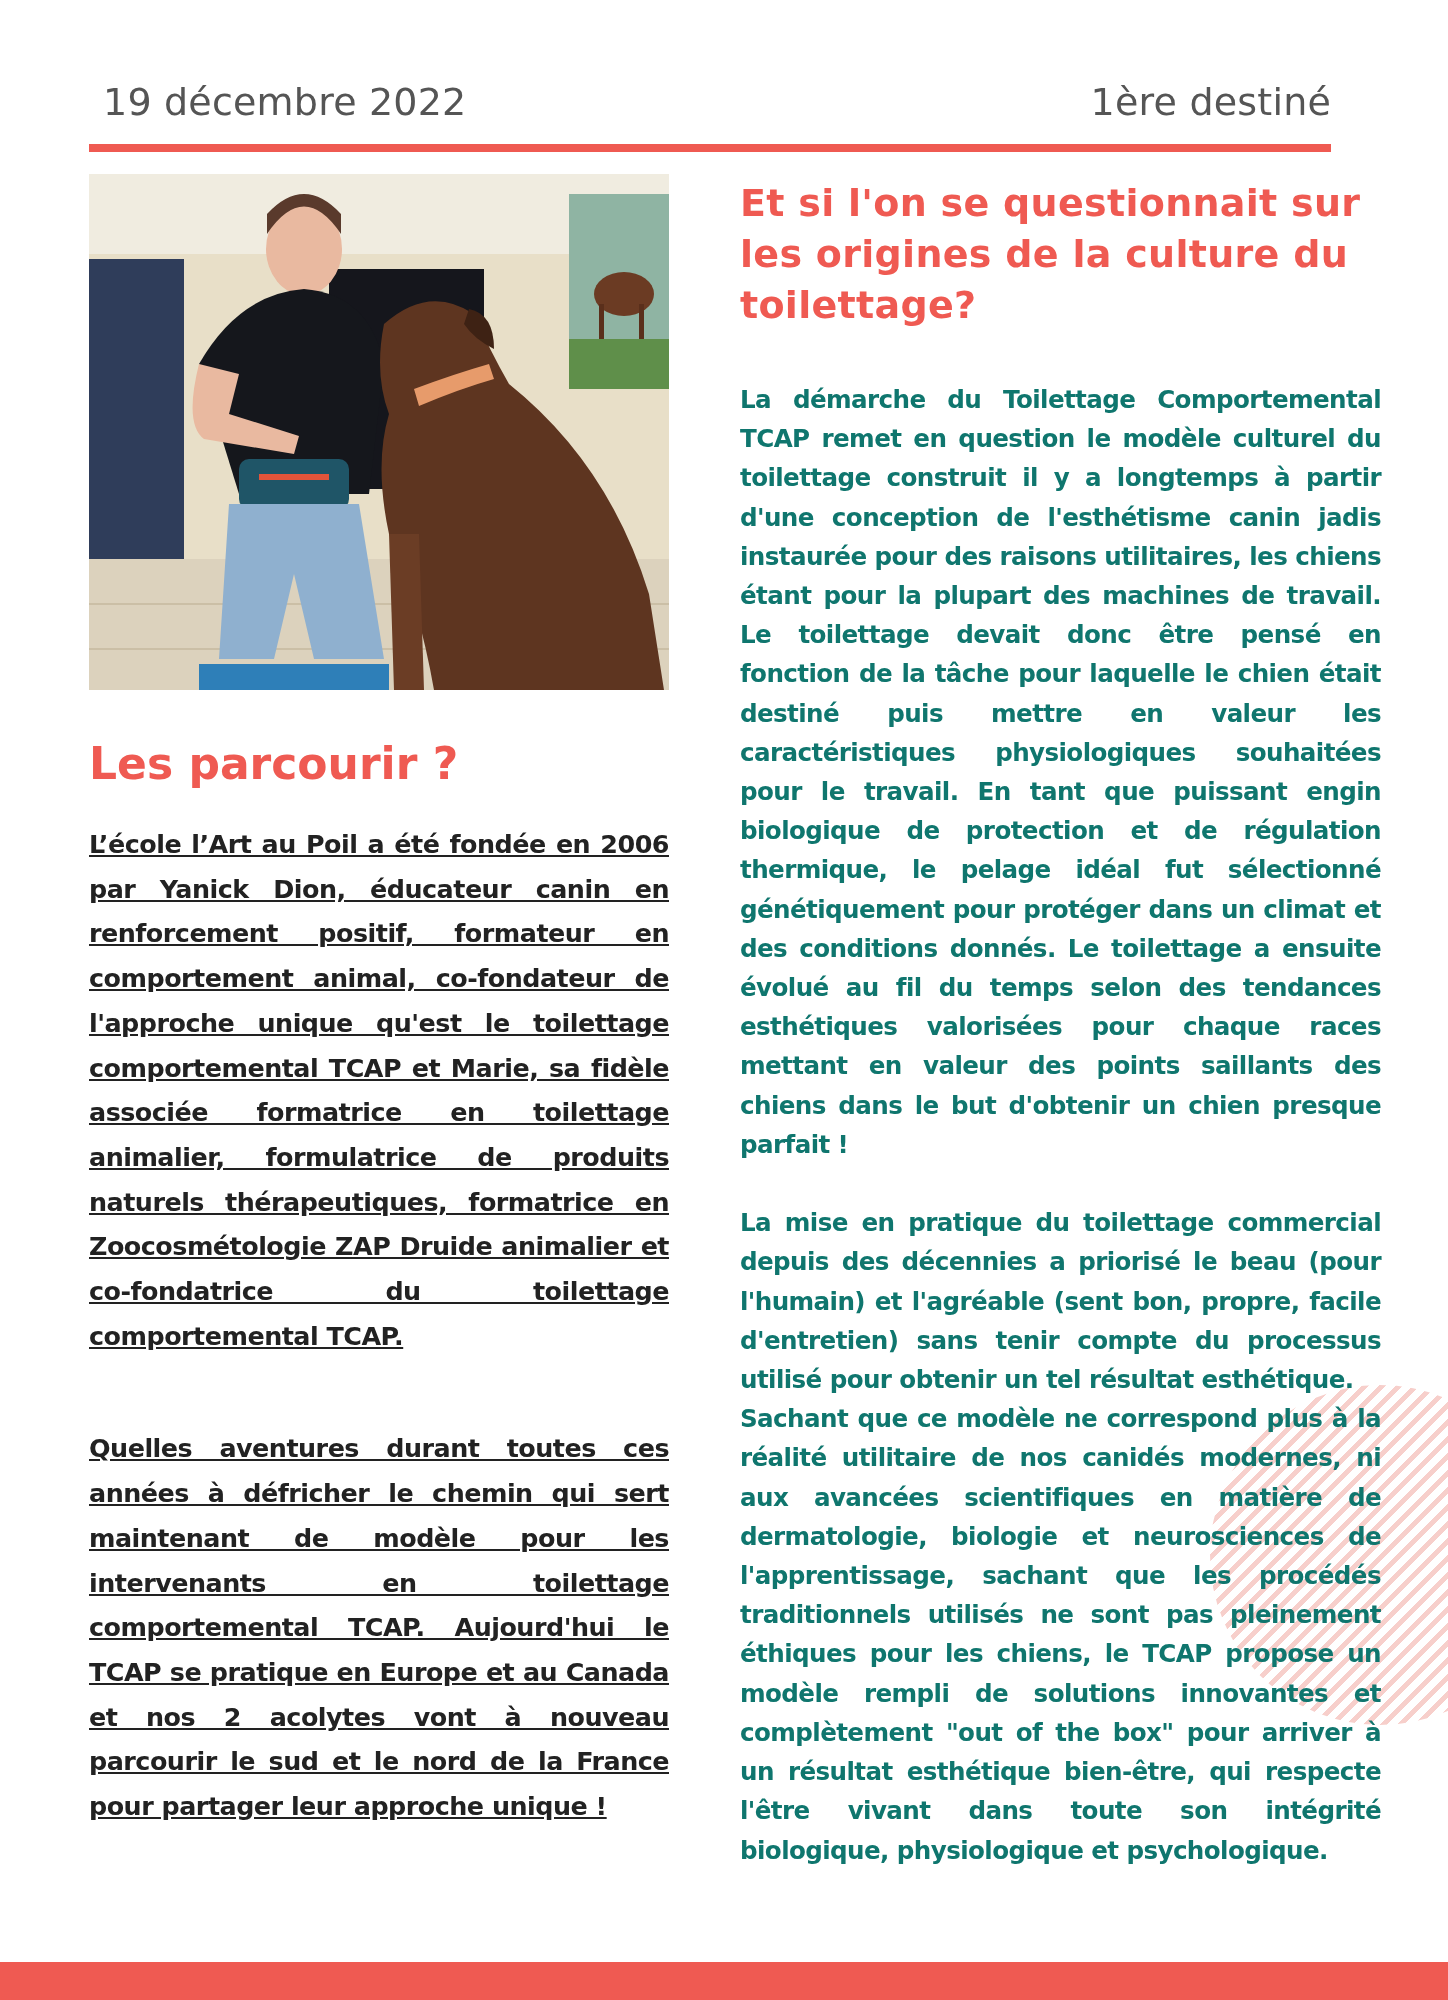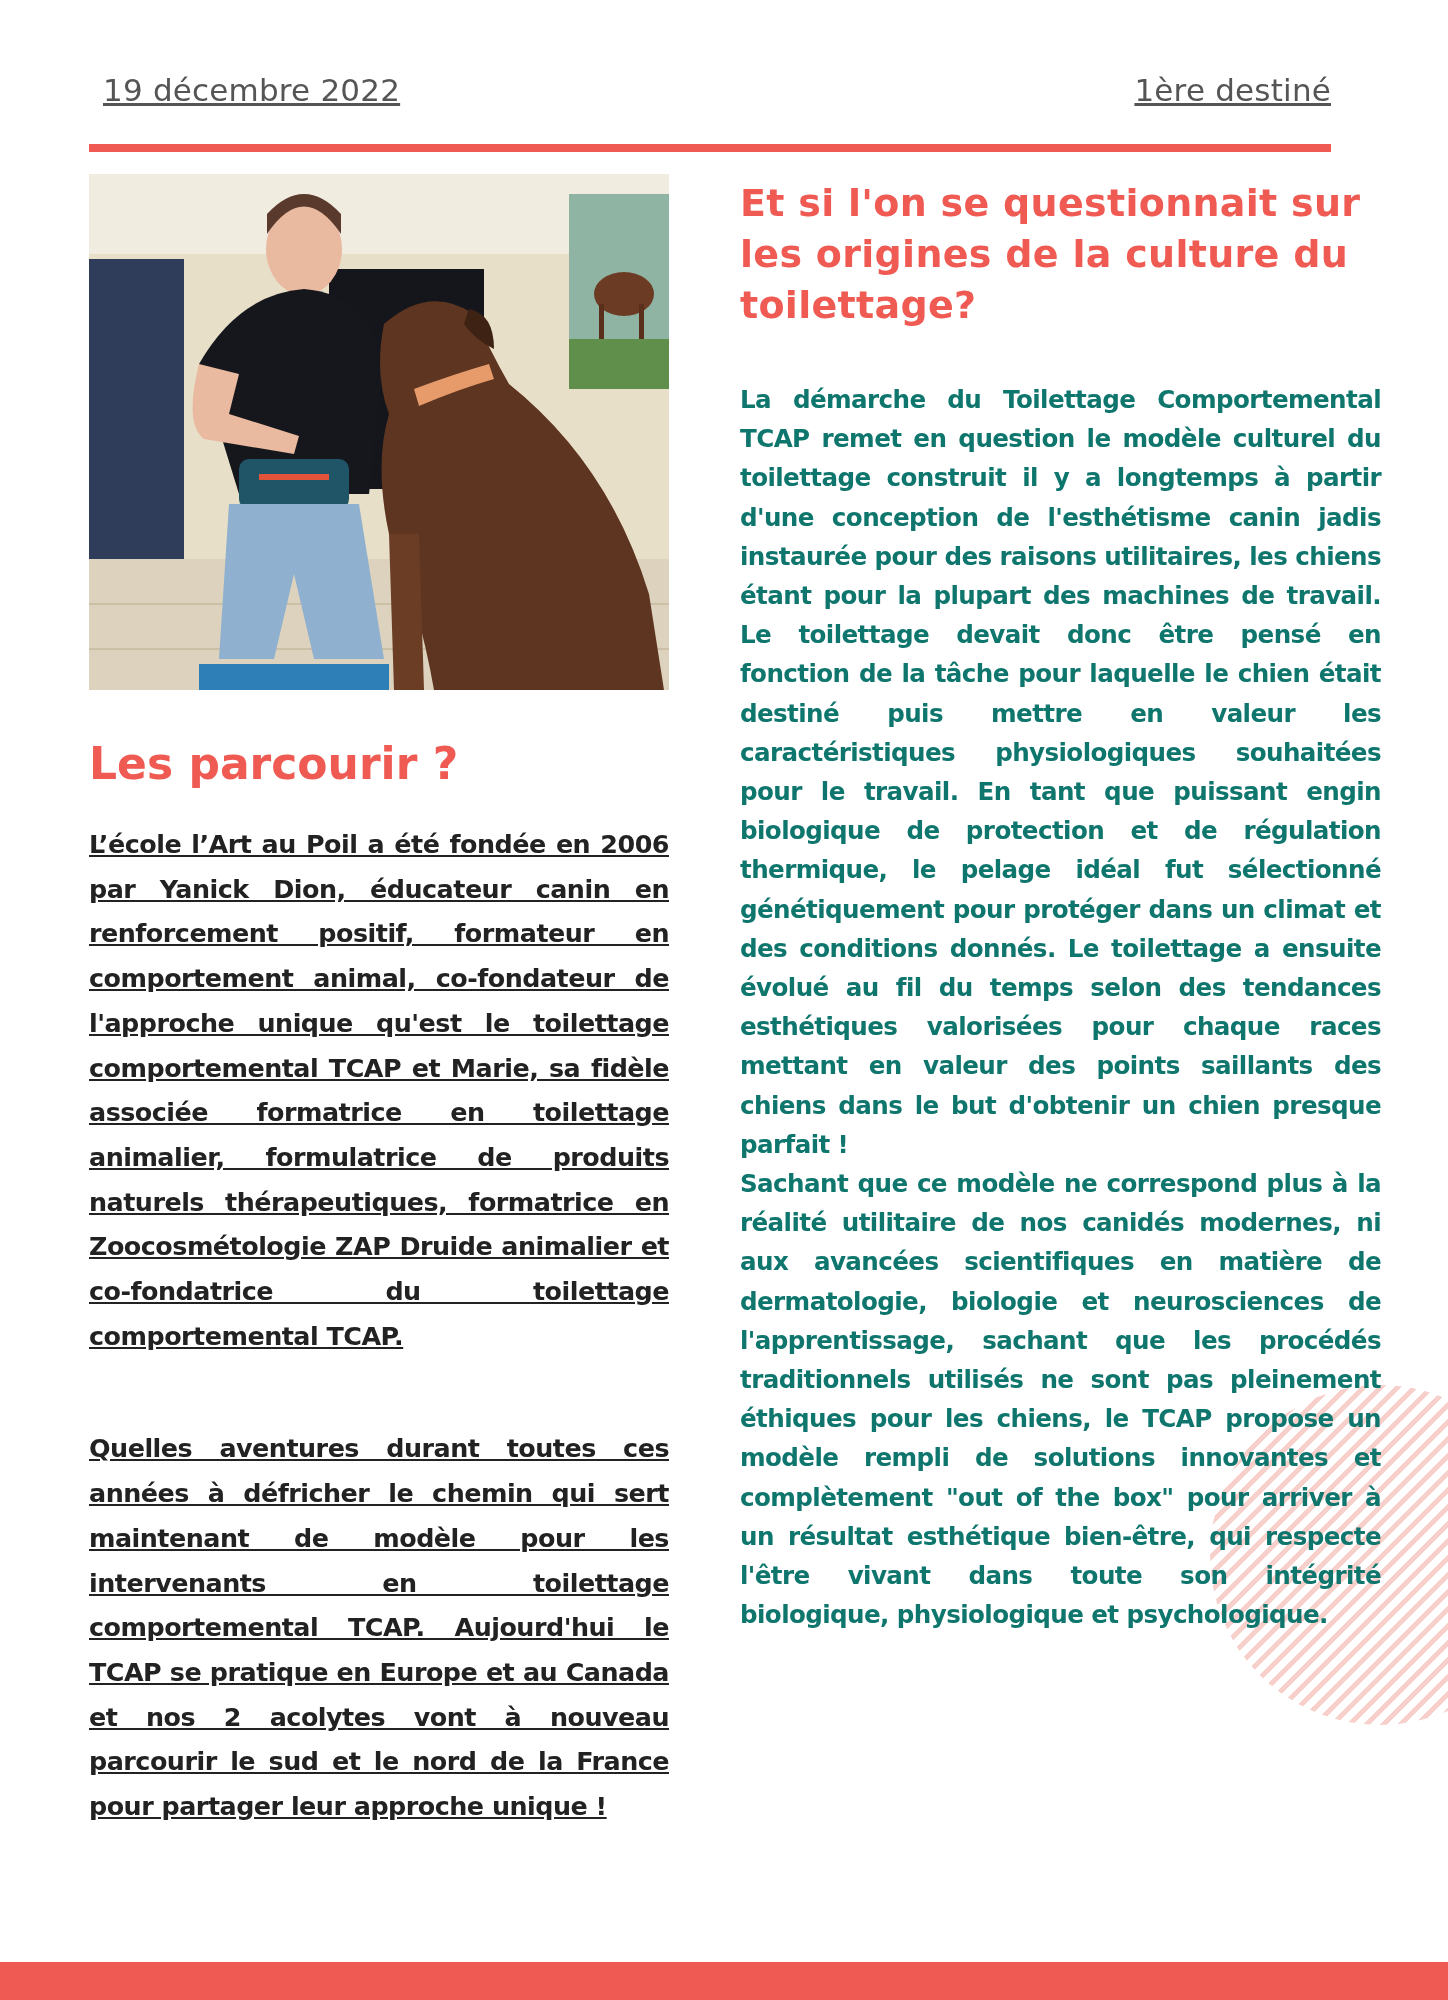--- a/index.html
+++ b/index.html
@@ -3,24 +3,23 @@
   <meta charset="utf-8">
   <style>
     html, body { margin: 0; padding: 0; }
     body {
       width: 1448px; height: 2000px; position: relative; overflow: hidden;
       background: #ffffff;
       font-family: "DejaVu Sans", "Liberation Sans", sans-serif;
       color: #222222;
     }
     .header-date, .header-edition {
-      position: absolute; top: 72px; font-size: 31px; font-weight: 400;
+      position: absolute; top: 80px; font-size: 38px; font-weight: 400;
       color: #555555; letter-spacing: 0.2px;
       font-family: "DejaVu Sans", sans-serif;
-      text-decoration: underline;
     }
     .header-date { left: 103px; }
     .header-edition { right: 117px; }
     .header-rule {
       position: absolute; left: 89px; top: 144px; width: 1242px; height: 8px;
       background: #EF5A52;
     }
     .photo {
       position: absolute; left: 89px; top: 174px; width: 580px; height: 516px;
       overflow: hidden; background: #d9d2bf;
@@ -121,16 +120,17 @@
 <h2 class="left-heading">Les parcourir ?</h2>
 <div class="left-body">
   <p>L’école l’Art au Poil a été fondée en 2006 par Yanick Dion, éducateur canin en renforcement positif, formateur en comportement animal, co-fondateur de l'approche unique qu'est le toilettage comportemental TCAP et Marie, sa fidèle associée formatrice en toilettage animalier, formulatrice de produits naturels thérapeutiques, formatrice en Zoocosmétologie ZAP Druide animalier et co-fondatrice du toilettage comportemental TCAP.</p>
   <p>Quelles aventures durant toutes ces années à défricher le chemin qui sert maintenant de modèle pour les intervenants en toilettage comportemental TCAP.  Aujourd'hui le TCAP se pratique en Europe et au Canada et nos 2 acolytes vont à nouveau parcourir le sud et le nord de la France pour partager leur approche unique !</p>
 </div>
 
 <h2 class="right-heading">Et si l'on se questionnait sur les origines de la culture du toilettage?</h2>
 <div class="deco-circle"></div>
 <div class="right-body">
   <p>La démarche du Toilettage Comportemental TCAP remet en question le modèle culturel du toilettage construit il y a longtemps à partir d'une conception de l'esthétisme canin jadis instaurée pour des raisons utilitaires, les chiens étant pour la plupart des machines de travail. Le toilettage devait donc être pensé en fonction de la tâche pour laquelle le chien était destiné puis mettre en valeur les caractéristiques physiologiques souhaitées pour le travail. En tant que puissant engin biologique de protection et de régulation thermique, le pelage idéal fut sélectionné génétiquement pour protéger dans un climat et des conditions donnés. Le toilettage a ensuite évolué au fil du temps selon des tendances esthétiques valorisées pour chaque races mettant en valeur des points saillants des chiens dans le but d'obtenir un chien presque parfait !</p>
+  <p class="gap">La mise en pratique du toilettage commercial depuis des décennies a priorisé le beau (pour l'humain) et l'agréable (sent bon, propre, facile d'entretien) sans tenir compte du processus utilisé pour obtenir un tel résultat esthétique.</p>
   <p>Sachant que ce modèle ne correspond plus à la réalité utilitaire de nos canidés modernes, ni aux avancées scientifiques en matière de dermatologie, biologie et neurosciences de l'apprentissage, sachant que les procédés traditionnels utilisés ne sont pas pleinement éthiques pour les chiens, le TCAP propose un modèle rempli de solutions innovantes et complètement "out of the box" pour arriver à un résultat esthétique bien-être, qui respecte l'être vivant dans toute son intégrité biologique, physiologique et psychologique.</p>
 </div>
 
 <div class="footer-band"></div>
 
 </body></html>

